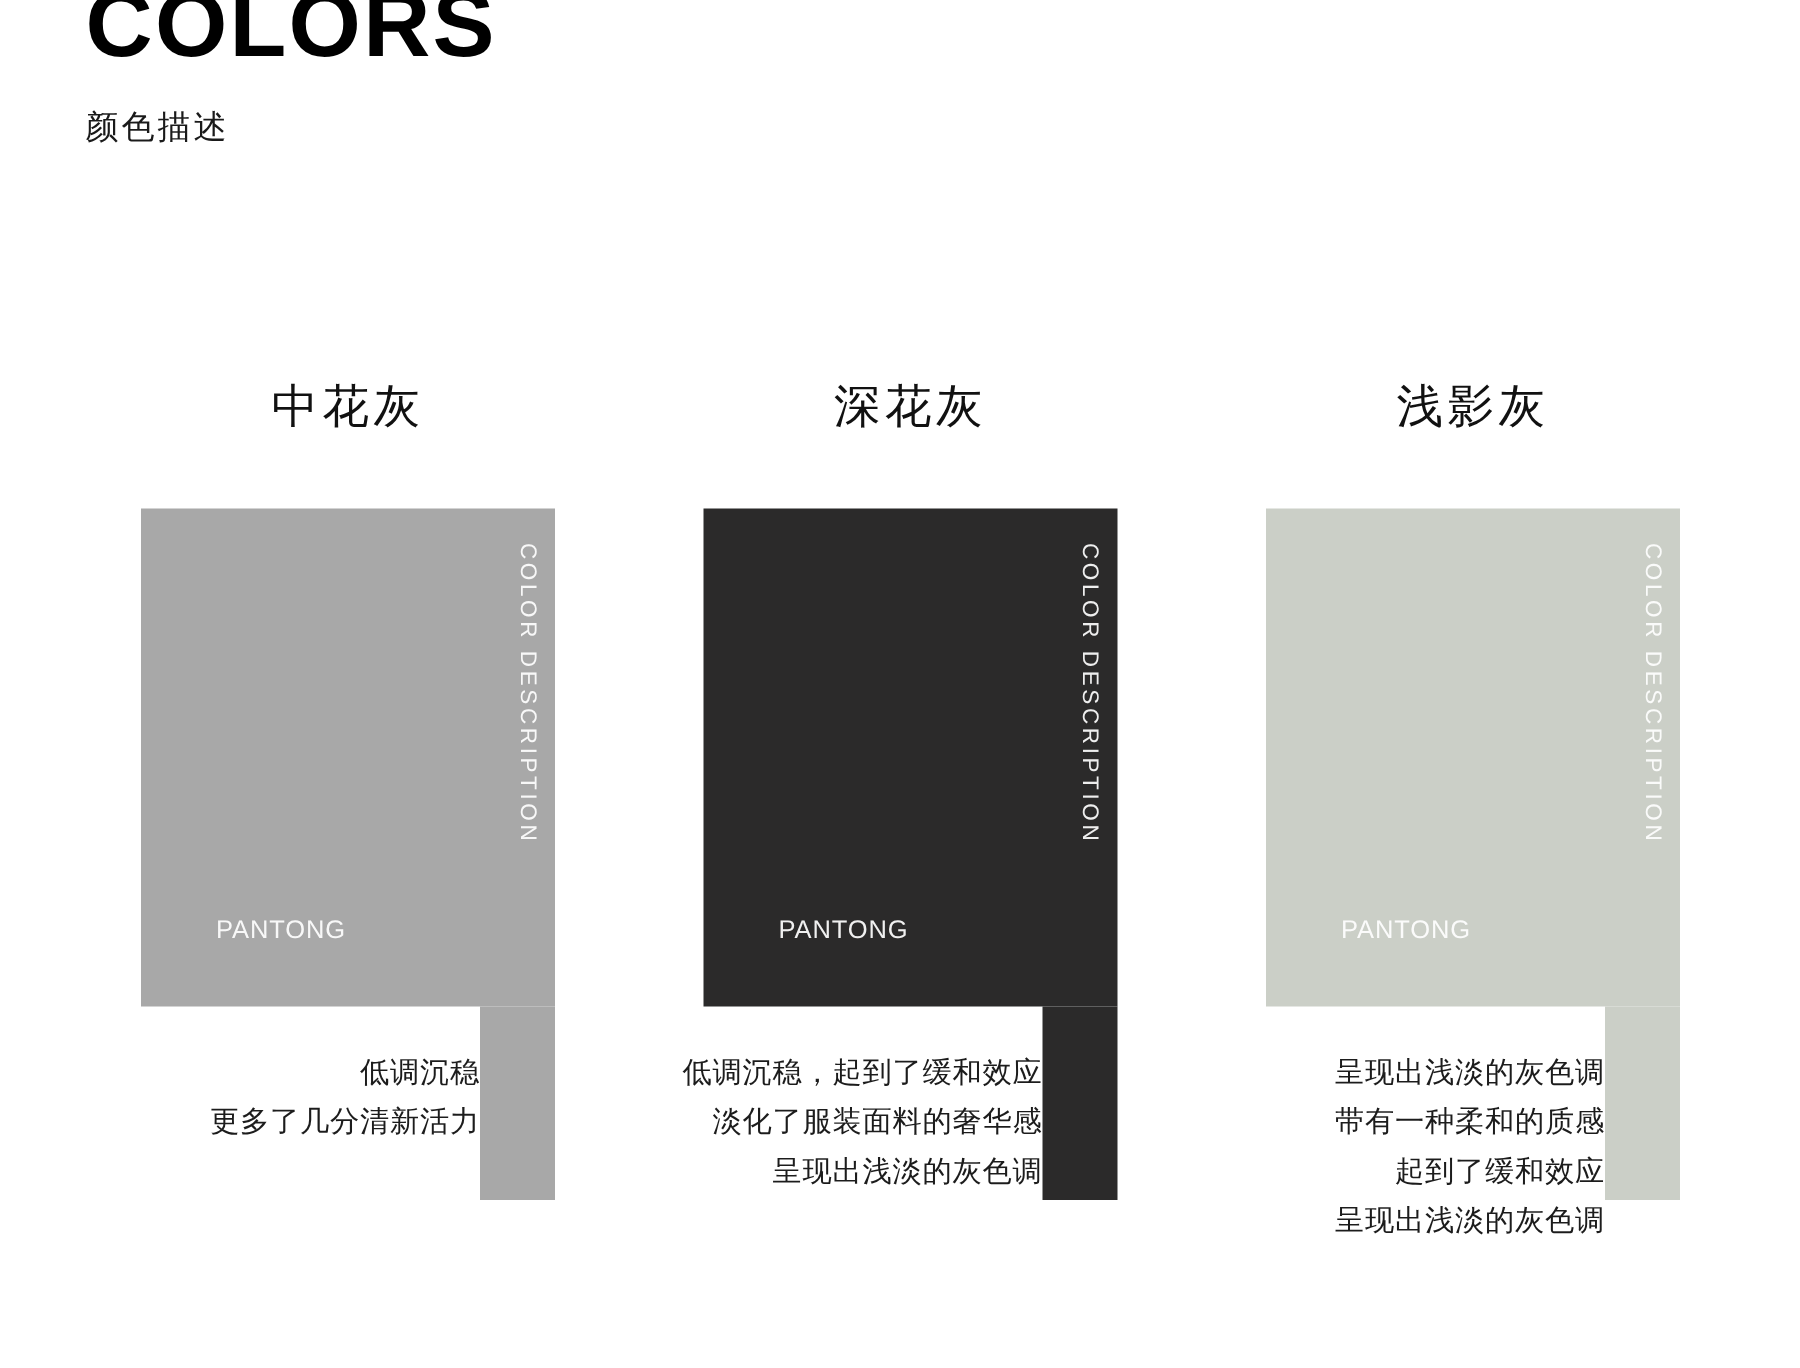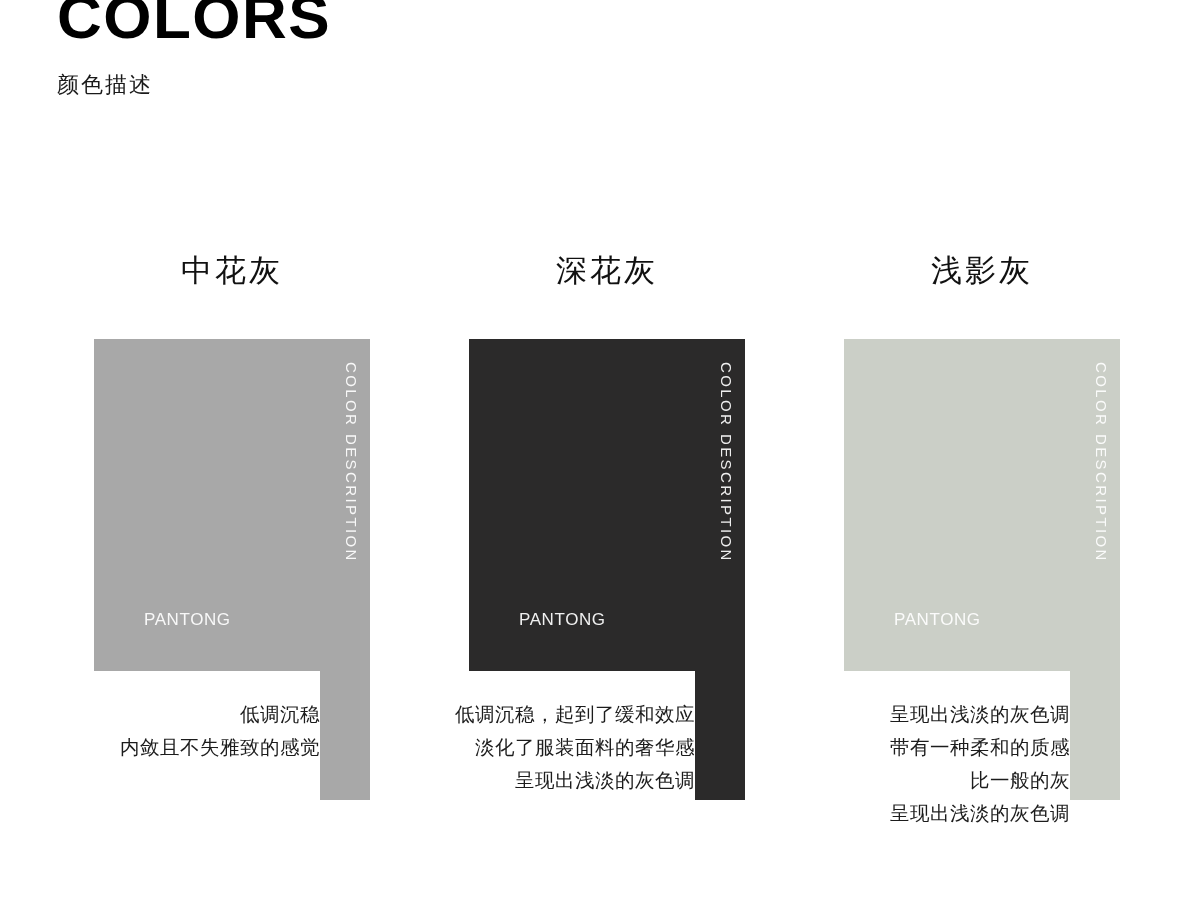--- a/index.html
+++ b/index.html
@@ -161,21 +161,21 @@
       <div class="swatch-name">中花灰</div>
       <div class="swatch-shape">
         <div class="shape-main" style="background: rgb(168, 168, 168);">
           <div class="vertical-label">COLOR DESCRIPTION</div>
           <div class="pantone-label">PANTONG</div>
         </div>
         <div class="shape-tail" style="background: rgb(168, 168, 168);"></div>
       </div>
       <div class="swatch-desc">
         <span class="desc-line">低调沉稳</span>
-        <span class="desc-line">内敛且不失雅致的感觉</span>
+        <span class="desc-line">更多了几分清新活力</span>
       </div>
     </div>
     <div class="swatch-card card-1">
       <div class="swatch-name">深花灰</div>
       <div class="swatch-shape">
         <div class="shape-main" style="background: rgb(43, 42, 42);">
           <div class="vertical-label">COLOR DESCRIPTION</div>
           <div class="pantone-label">PANTONG</div>
         </div>
         <div class="shape-tail" style="background: rgb(43, 42, 42);"></div>
@@ -191,17 +191,17 @@
       <div class="swatch-shape">
         <div class="shape-main" style="background: rgb(203, 207, 199);">
           <div class="vertical-label">COLOR DESCRIPTION</div>
           <div class="pantone-label">PANTONG</div>
         </div>
         <div class="shape-tail" style="background: rgb(203, 207, 199);"></div>
       </div>
       <div class="swatch-desc">
         <span class="desc-line">呈现出浅淡的灰色调</span>
         <span class="desc-line">带有一种柔和的质感</span>
-        <span class="desc-line">比一般的灰</span>
+        <span class="desc-line">起到了缓和效应</span>
         <span class="desc-line">呈现出浅淡的灰色调</span>
       </div>
     </div>
   </div>
 
 </body></html>

